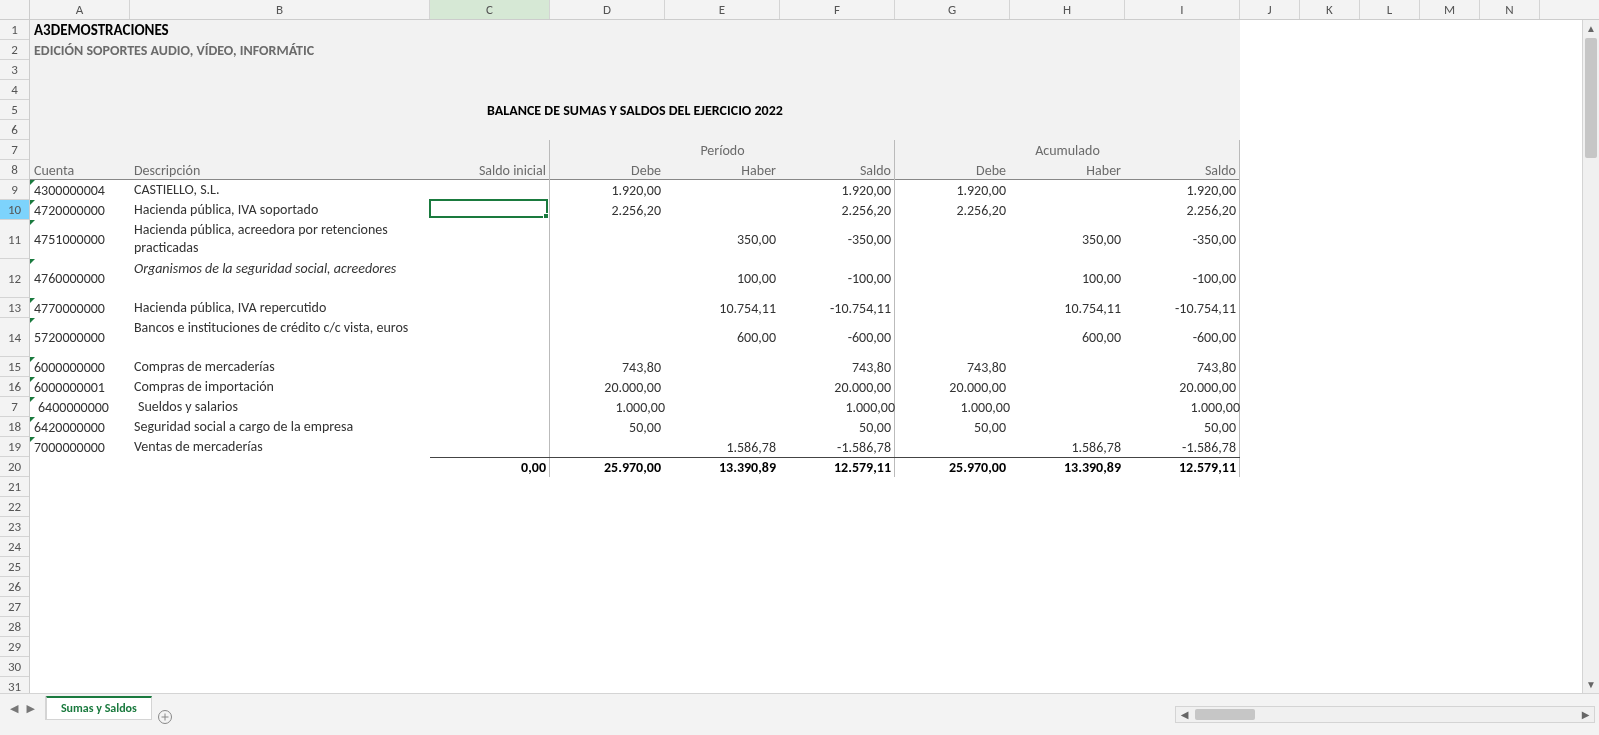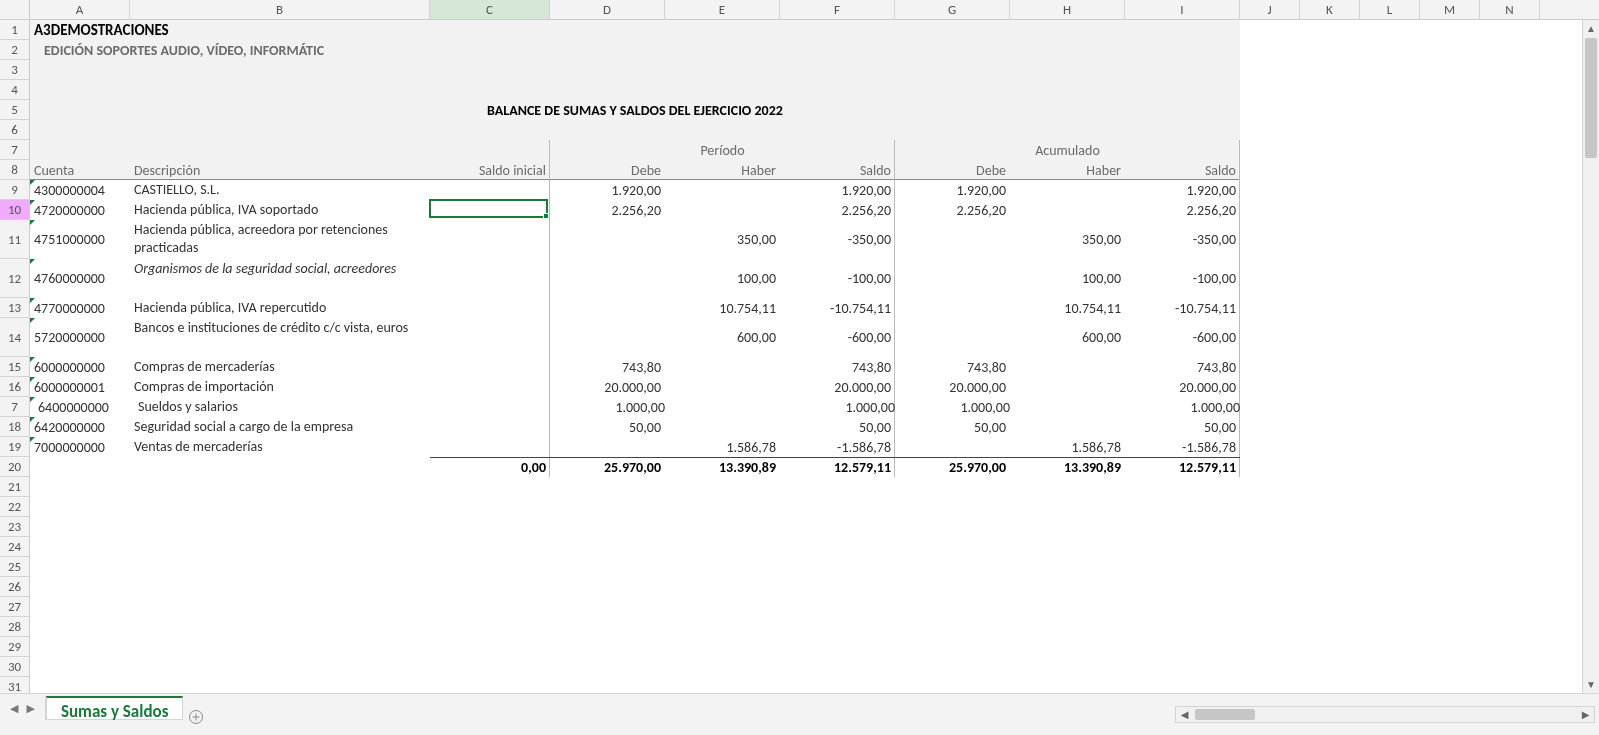--- a/index.html
+++ b/index.html
@@ -50,21 +50,21 @@
   .row-h {
     border-bottom: 1px solid #d4d4d4;
     text-align: center;
     font-size: 13px;
     color: #555;
     display: flex;
     align-items: center;
     justify-content: center;
   }
   .row-h.sel {
-    background: #f0abfc;
+    background: #7dd3fc;
   }
   .top-row { display: flex; flex: none; }
   .main-row { display: flex; flex: 1; overflow: hidden; }
   .grid {
     flex: 1;
     position: relative;
     overflow: hidden;
   }
   .row {
     display: flex;
@@ -150,21 +150,21 @@
   }
   .tab {
     padding: 3px 14px 0 14px;
     height: 24px;
     margin-top: 2px;
     background: #fff;
     border: 1px solid #d4d4d4;
     border-top: 2px solid #1a7a3e;
     color: #1a7a3e;
     font-weight: 600;
-    font-size: 17px;
+    font-size: 12px;
   }
   .new-tab {
     width: 26px;
     display: flex; align-items: center; justify-content: center;
     color: #666;
     margin-top: 4px;
   }
   .new-tab svg circle { fill: none; stroke: #888; stroke-width: 1; }
   .hscroll {
     flex: 1;
@@ -256,21 +256,21 @@
           <div class="row-h" style="height: 20px;">30</div>
           <div class="row-h" style="height: 20px;">31</div>
         </div>
       <div class="grid" id="grid">
           <div class="content-bg" style="width: 1210px; height: 160px;"></div>
           <div style="position: absolute; left: 1209px; top: 0px; width: 0px; height: 717px;"></div>
           <div class="row" style="position: absolute; left: 0px; top: 0px; height: 20px; width: 100%;">
             <div class="cell bold title-row" style="position: absolute; left: 0px; width: 750px; height: 100%;">A3DEMOSTRACIONES</div>
           </div>
           <div class="row" style="position: absolute; left: 0px; top: 20px; height: 20px; width: 100%;">
-            <div class="cell grey" style="position: absolute; left: 10px; width: 865px; height: 100%;">EDICIÓN SOPORTES AUDIO, VÍDEO, INFORMÁTIC</div>
+            <div class="cell grey" style="position: absolute; left: 0px; width: 865px; height: 100%;">EDICIÓN SOPORTES AUDIO, VÍDEO, INFORMÁTIC</div>
           </div>
           <div class="row" style="position: absolute; left: 0px; top: 80px; height: 20px; width: 100%;">
             <div class="cell bold center" style="position: absolute; left: 0px; width: 1210px; height: 100%;">BALANCE DE SUMAS Y SALDOS DEL EJERCICIO 2022</div>
           </div>
           <div class="row" style="position: absolute; left: 0px; top: 120px; height: 20px; width: 100%;">
             <div class="cell center group-hdr" style="position: absolute; left: 520px; width: 345px; height: 100%;">Período</div>
             <div class="cell center group-hdr" style="position: absolute; left: 865px; width: 345px; height: 100%;">Acumulado</div>
           </div>
           <div style="position: absolute; left: 0px; top: 159px; width: 1210px; height: 0px; border-top: 1px solid rgb(136, 136, 136);"></div>
           <div class="row" style="position: absolute; left: 0px; top: 140px; height: 20px; width: 100%;">

